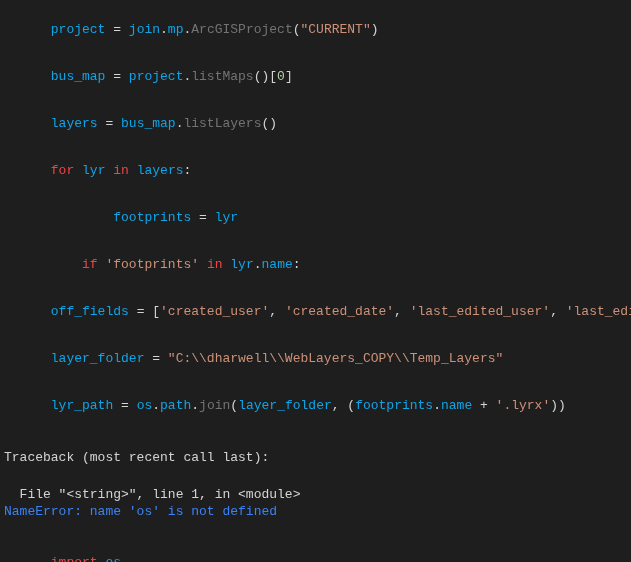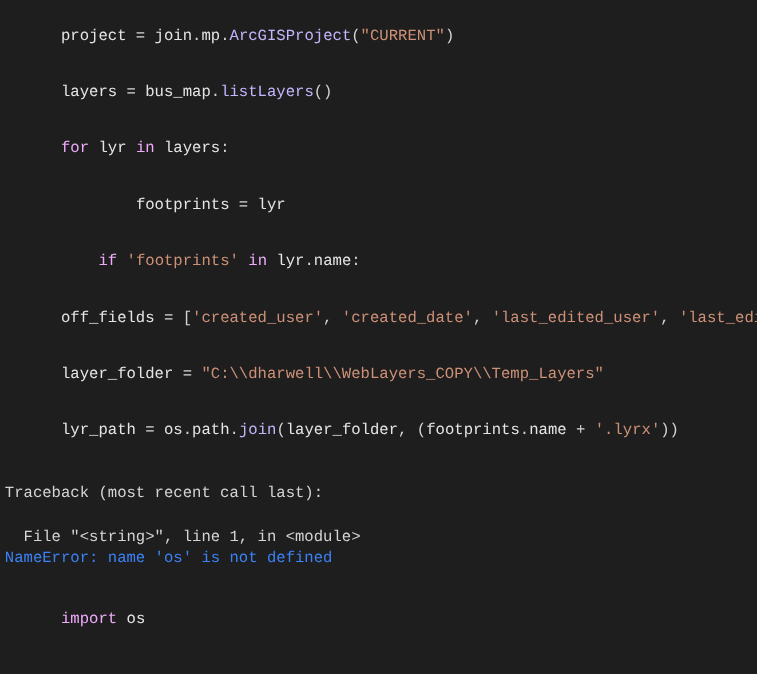--- a/index.html
+++ b/index.html
@@ -22,41 +22,46 @@
       padding: 1px 8px 1px 4px;
       min-height: 18px;
       white-space: pre;
     }
     .line-content {
       flex: 1;
       white-space: pre;
     }
     
     .c-white    { color: #d4d4d4; }
-    .c-light-blue { color: #e5e5e5; }
+    .c-light-blue { color: #0ea5e9; }
     .c-string   { color: #ce9178; }
-    .c-keyword  { color: #f0abfc; }
-    .c-builtin  { color: #c4b5fd; }
+    .c-keyword  { color: #ef4444; }
+    .c-builtin  { color: #737373; }
     .c-number   { color: #b5cea8; }
     .c-traceback { color: #d4d4d4; margin-top: 20px; }
     .c-error    { color: #3b82f6; }
 
     span { display: inline; }
   </style>
 </head>
 <body>
 
 <div class="code-container">
 
   <div class="line">
     <span class="line-content">
       <span class="c-light-blue">project</span><span class="c-white"> = </span><span class="c-light-blue">join</span><span class="c-white">.</span><span class="c-light-blue">mp</span><span class="c-white">.</span><span class="c-builtin">ArcGISProject</span><span class="c-white">(</span><span class="c-string">"CURRENT"</span><span class="c-white">)</span>
     </span>
   </div>
 
+  <div class="line">
+    <span class="line-content">
+      <span class="c-light-blue">bus_map</span><span class="c-white"> = </span><span class="c-light-blue">project</span><span class="c-white">.</span><span class="c-builtin">listMaps</span><span class="c-white">()[</span><span class="c-number">0</span><span class="c-white">]</span>
+    </span>
+  </div>
 
   <div class="line">
     <span class="line-content">
       <span class="c-light-blue">layers</span><span class="c-white"> = </span><span class="c-light-blue">bus_map</span><span class="c-white">.</span><span class="c-builtin">listLayers</span><span class="c-white">()</span>
     </span>
   </div>
 
   <div class="line">
     <span class="line-content">
       <span class="c-keyword">for</span><span class="c-white"> </span><span class="c-light-blue">lyr</span><span class="c-white"> </span><span class="c-keyword">in</span><span class="c-white"> </span><span class="c-light-blue">layers</span><span class="c-white">:</span>

